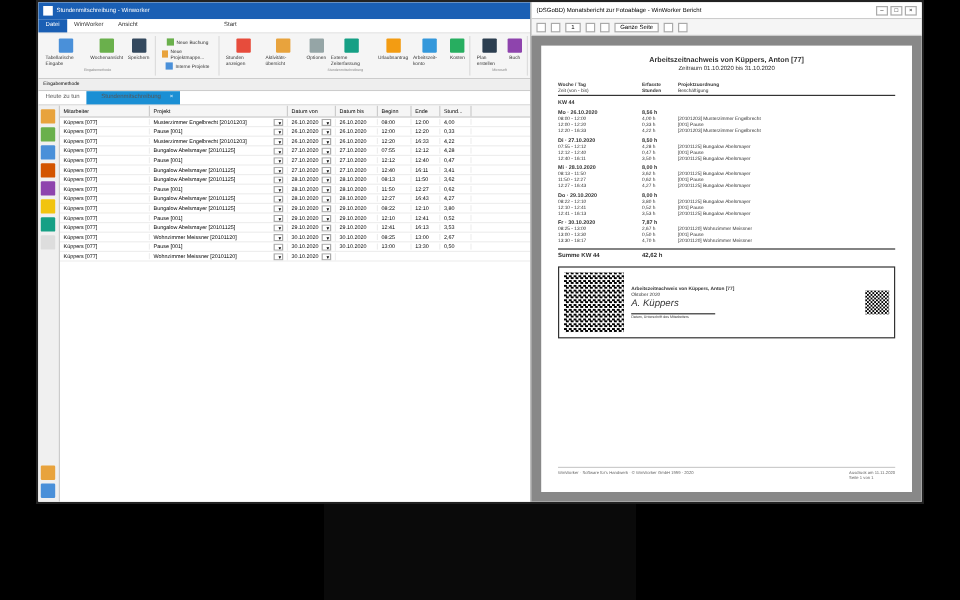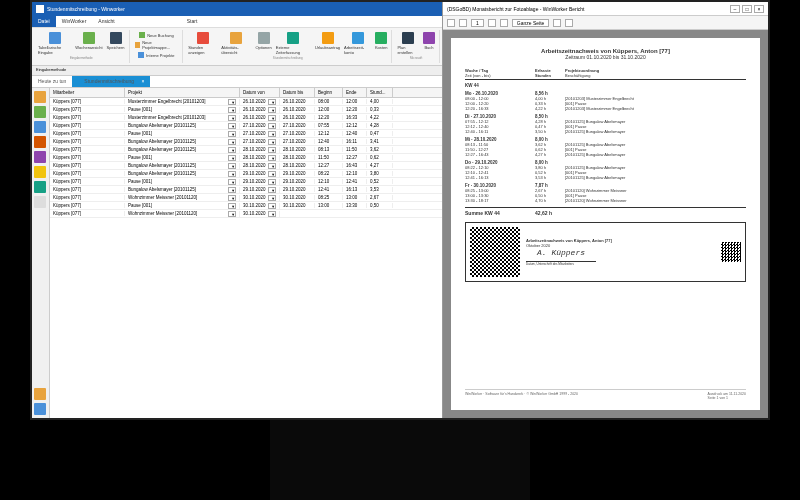--- a/index.html
+++ b/index.html
@@ -60,21 +60,21 @@
 .page-cols{display:flex;font-size:4px;font-weight:bold;border-bottom:1px solid #333;padding-bottom:1px;margin-top:4px}
 .pc1{width:70px}.pc2{width:30px}.pc3{flex:1}
 .day-block{margin-top:3px}
 .day-head{display:flex;font-weight:bold;font-size:4.5px}
 .day-row{display:flex;font-size:4px}
 .sum-row{display:flex;font-weight:bold;font-size:5px;margin-top:4px;border-top:1px solid #333;padding-top:2px}
 .sig-box{border:1px solid #333;margin-top:6px;padding:4px;display:flex;gap:6px;align-items:center}
 .qr{width:50px;height:50px;background:repeating-conic-gradient(#000 0 25%,#fff 0 50%) 0 0/4px 4px}
 .qr-sm{width:20px;height:20px;background:repeating-conic-gradient(#000 0 25%,#fff 0 50%) 0 0/3px 3px}
 .sig-text{flex:1;font-size:4px}
-.sig-line{border-bottom:1px solid #333;width:70px;height:14px;font-style:italic;font-family:Liberation Mono, monospace;font-size:8px;text-align:center}
+.sig-line{border-bottom:1px solid #333;width:70px;height:14px;font-style:italic;font-family:Liberation Sans, sans-serif;font-size:8px;text-align:left}
 .page-footer{margin-top:auto;display:flex;justify-content:space-between;font-size:3.5px;color:#666;border-top:1px solid #ccc;padding-top:2px}
 </style>
 </head>
 <body>
 
 <div class="monitor">
   <div class="app-main">
     <div class="titlebar-main">
       <span class="ico"></span>
       <span>Stundenmitschreibung - Winworker</span>

